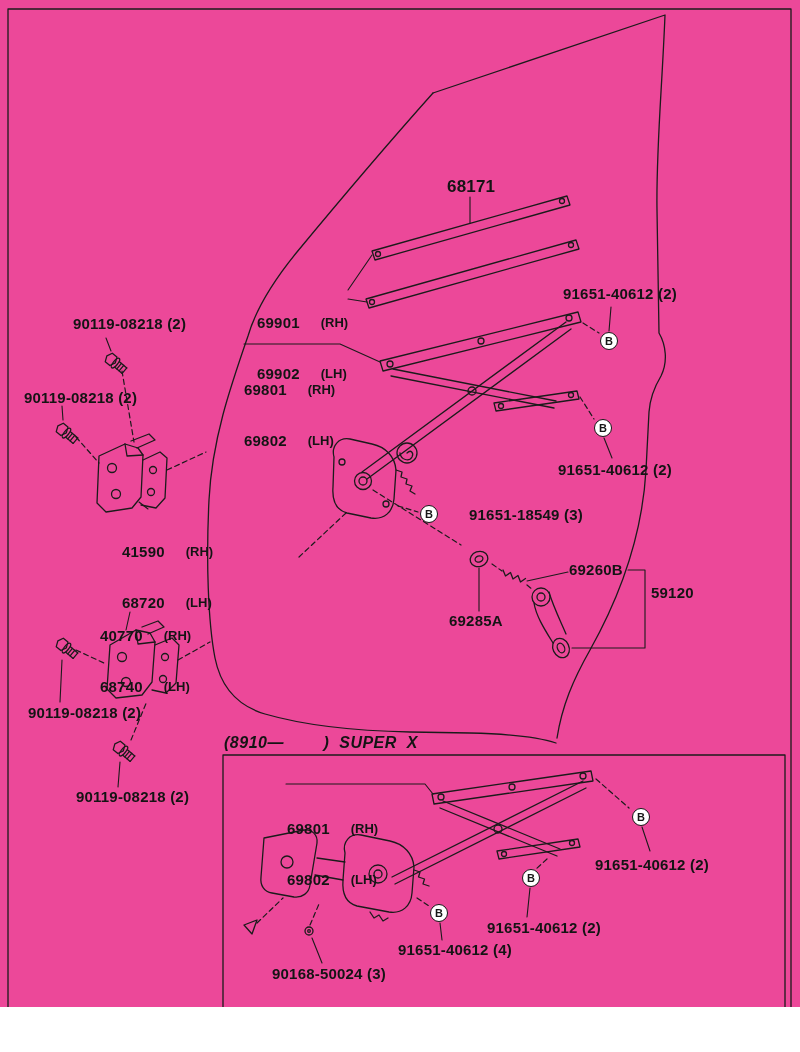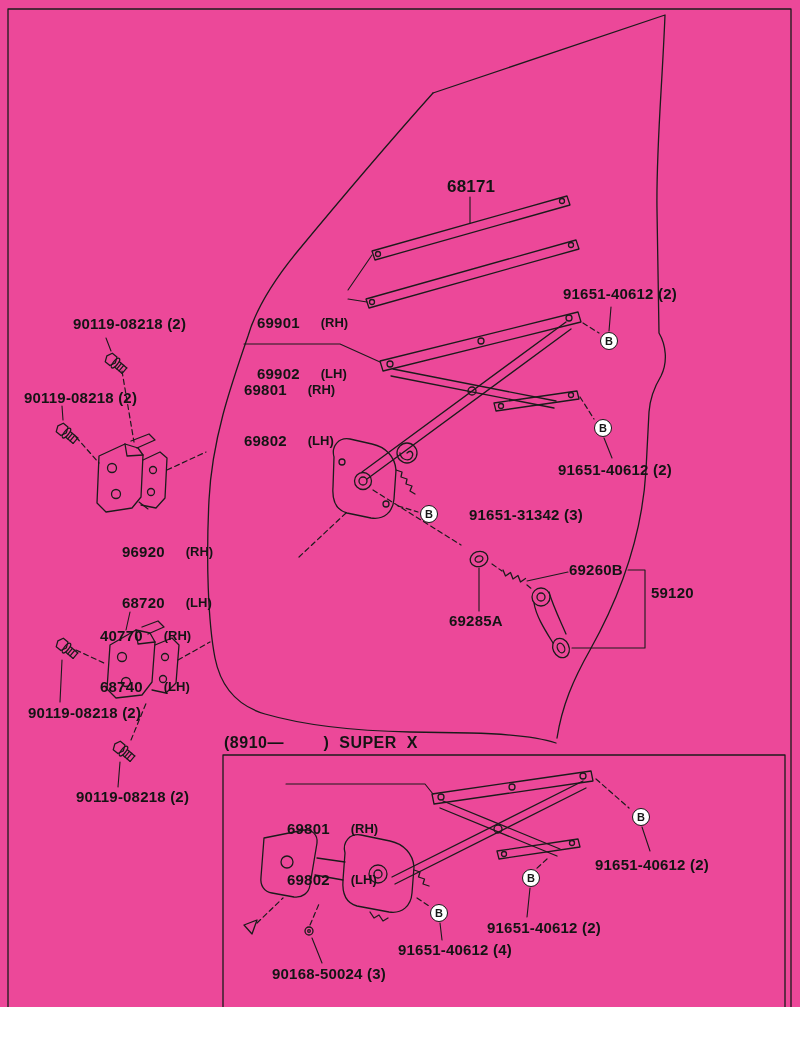--- a/index.html
+++ b/index.html
@@ -5,21 +5,21 @@
   * { margin:0; padding:0; box-sizing:border-box; }
   html,body { background:#ffffff; }
   body { font-family:"Liberation Sans","DejaVu Sans",sans-serif; color:#161616; }
   .page { position:relative; width:800px; height:1007px; background:#ec4899; overflow:hidden; }
   .page svg { position:absolute; left:0; top:0; }
   .art { fill:none; stroke:#1b1b1b; stroke-width:1.3; stroke-linecap:round; stroke-linejoin:round; }
   .thin { stroke-width:1.1; }
   .dash { stroke-dasharray:5 3.5; stroke-width:1.2; }
   .lbl { position:absolute; font-weight:700; font-size:15px; line-height:17px; letter-spacing:0.2px; white-space:pre; color:#141414; }
   .lbl.big { font-size:17px; }
-  .lbl.header { font-size:16px; letter-spacing:0.5px; }
+  .lbl.header { font-size:16px; letter-spacing:0.5px;font-style:italic; }
   .lbl.footer { font-size:11px; }
   .row { display:flex; align-items:center; gap:21px; }
   .tag { font-size:13px; font-weight:700; letter-spacing:0; }
   .bmark { position:absolute; width:18px; height:18px; border:1.7px solid #161616; border-radius:50%;
            display:flex; align-items:center; justify-content:center;
            font-size:11px; font-weight:700; background:#fff; }
 </style>
 </head>
 <body>
 
@@ -227,27 +227,27 @@
   <div class="lbl" style="left:73px; top:315px">90119-08218 (2)</div>
 
   <div class="lbl" style="left:24px; top:389px">90119-08218 (2)</div>
 
   <div class="lbl" style="left:244px; top:347px">
     <div class="row"><span>69801</span><span class="tag">(RH)</span></div>
     <div class="row"><span>69802</span><span class="tag">(LH)</span></div>
   </div>
 
   <div class="lbl" style="left:122px; top:509px">
-    <div class="row"><span>96920</span><span class="tag">(RH)</span></div>
+    <div class="row"><span>41590</span><span class="tag">(RH)</span></div>
     <div class="row"><span>68720</span><span class="tag">(LH)</span></div>
   </div>
 
   <div class="lbl" style="left:558px; top:461px">91651-40612 (2)</div>
 
-  <div class="lbl" style="left:469px; top:506px">91651-31342 (3)</div>
+  <div class="lbl" style="left:469px; top:506px">91651-18549 (3)</div>
 
   <div class="lbl" style="left:569px; top:561px">69260B</div>
 
   <div class="lbl" style="left:651px; top:584px">59120</div>
 
   <div class="lbl" style="left:100px; top:593px">
     <div class="row"><span>40770</span><span class="tag">(RH)</span></div>
     <div class="row"><span>68740</span><span class="tag">(LH)</span></div>
   </div>
 

